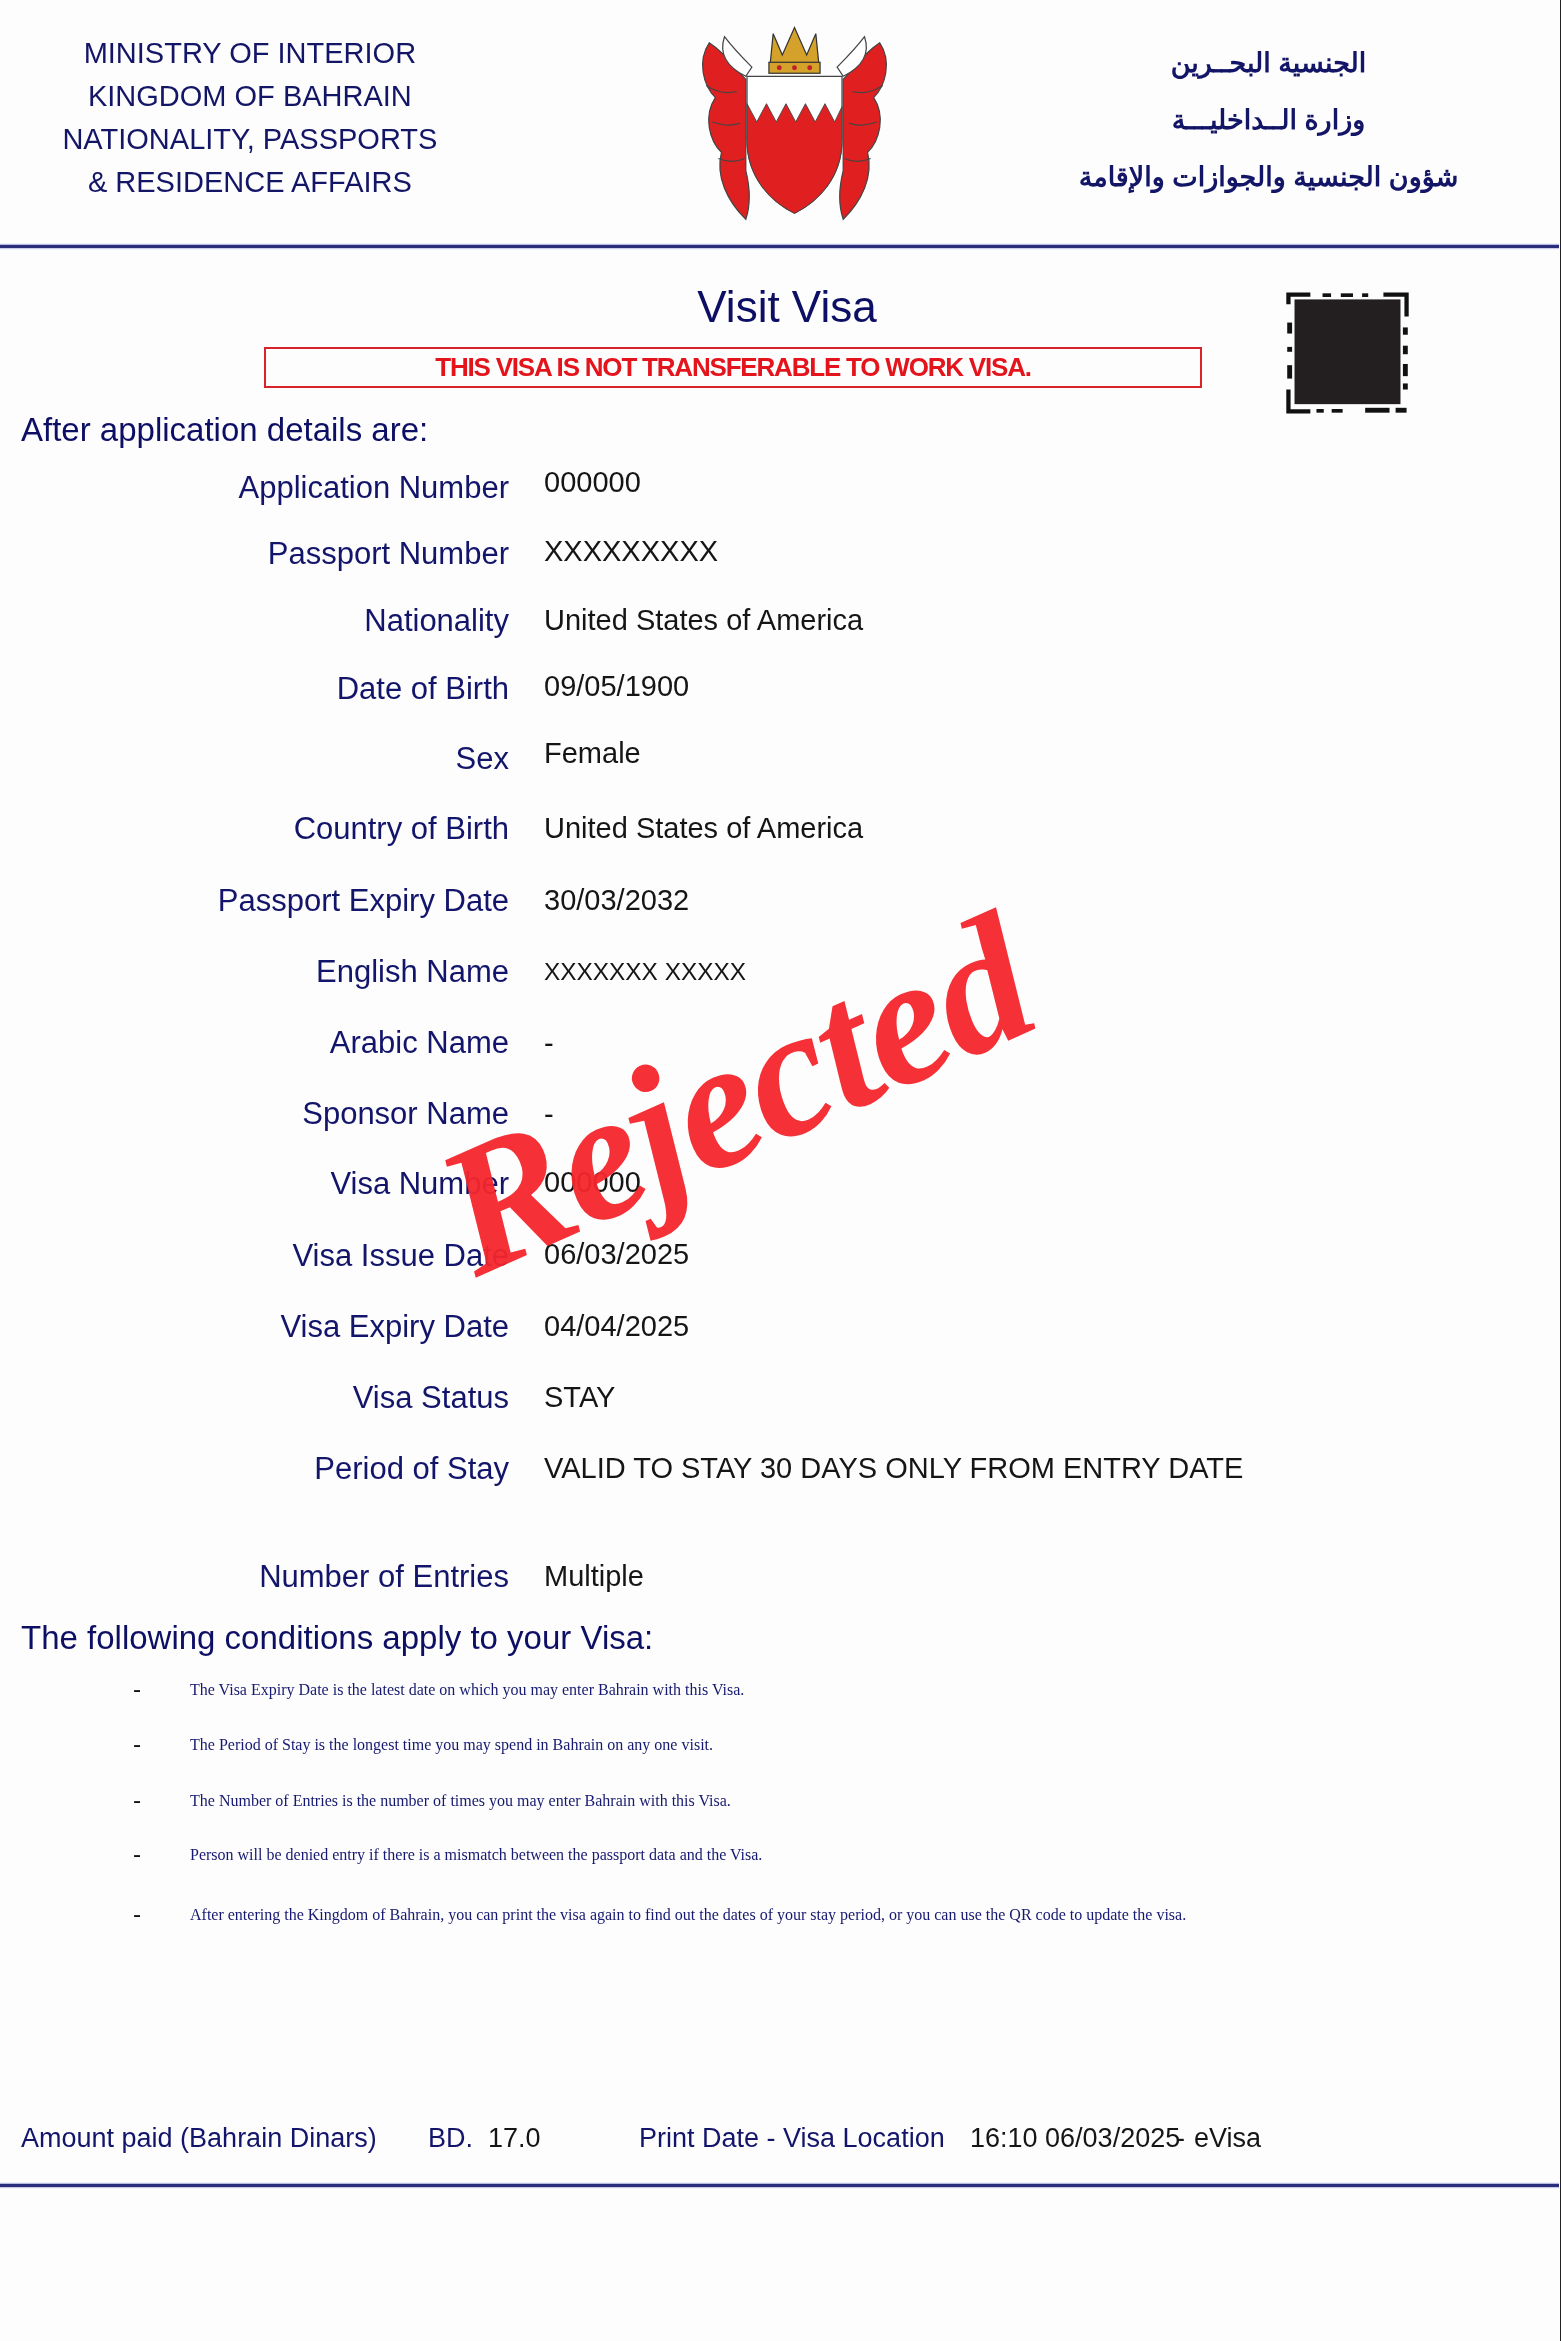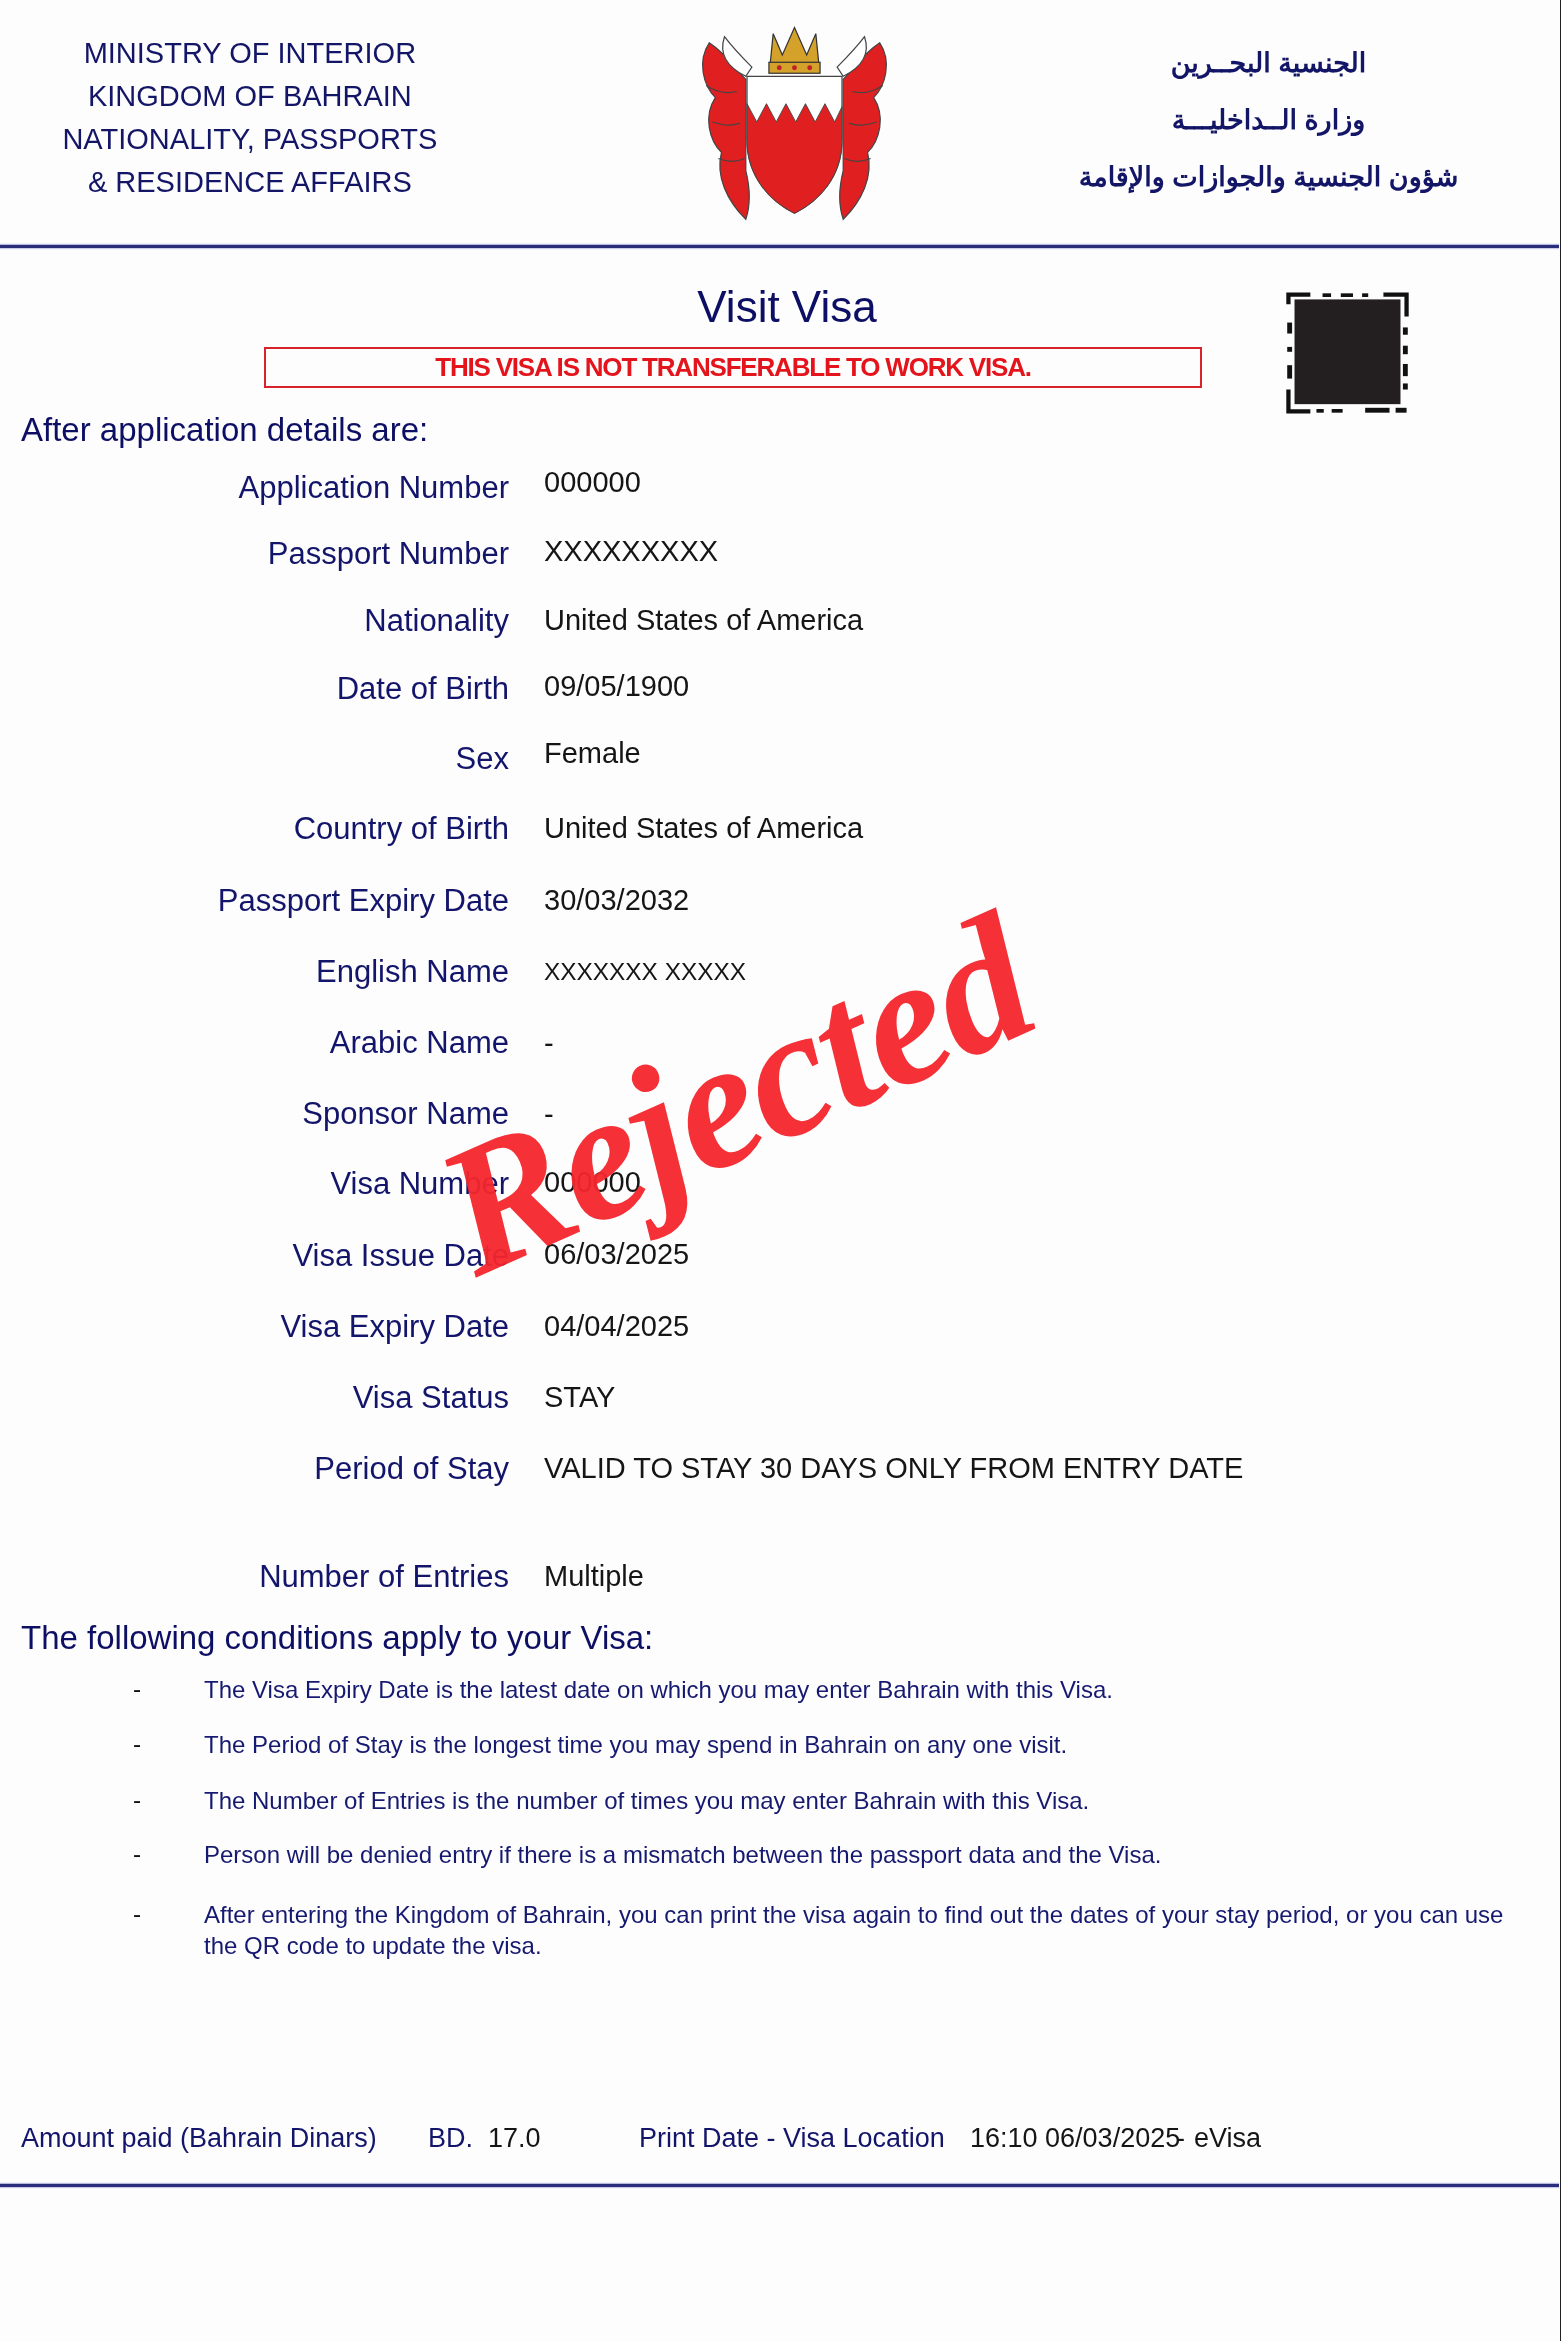--- a/index.html
+++ b/index.html
@@ -28,21 +28,21 @@
   
   .section-h { position:absolute; left:21px; font-size:33px; color:#0d0f64; }
   
   .row { position:absolute; left:0; width:1525px; height:43px; }
   .row .lbl { position:absolute; right:1016px; font-size:31px; color:#13156b; white-space:nowrap; }
   .row .val { position:absolute; left:544px; font-size:29px; color:#151515; white-space:nowrap; }
   .row .val.small { font-size:24.4px; top:3.7px; }
   
   .cond { position:absolute; left:0; width:1525px; }
   .cond .dash { position:absolute; left:133px; font-size:24.4px; color:#111; }
-  .cond .txt { position:absolute; left:204px; width:1312px; font-size:24px; line-height:30.5px; color:#161970; }
+  .cond .txt { position:absolute; left:190px; width:1312px; font-size:16px; line-height:30.5px; color:#161970;font-family:Liberation Serif, serif; }
   
   .foot { position:absolute; top:2123px; font-size:27px; white-space:nowrap; }
   .foot.label { color:#13156b; }
   .foot.value { color:#151515; }
   
   .stamp { position:absolute; left:451px; top:1116px; font-family:"Liberation Serif", serif;
     font-weight:bold; font-style:italic; font-size:183px; color:#f5262c; opacity:0.95;
     transform:rotate(-24deg); transform-origin:left center; white-space:nowrap; letter-spacing:-2.4px; }
 </style>
 </head>

